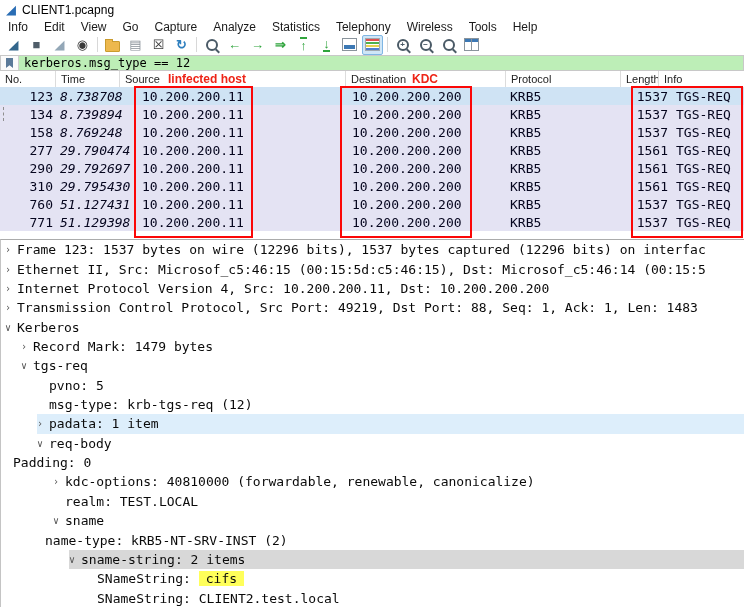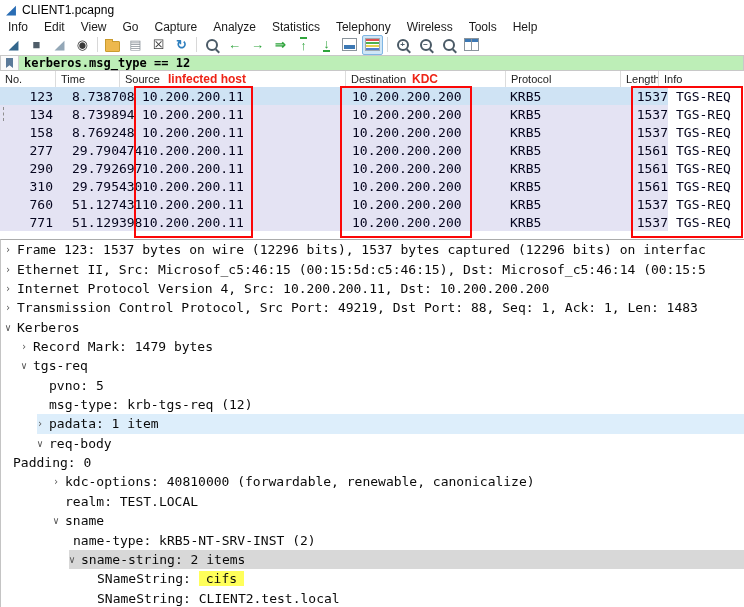--- a/index.html
+++ b/index.html
@@ -29,37 +29,37 @@
   .mag::after{content:"";position:absolute;width:5px;height:2px;background:#4a5a66;transform:rotate(45deg);right:-4px;bottom:-3px;}
   .autoscroll{width:13px;height:11px;border:1px solid #8a949c;background:#fff;position:relative;}
   .autoscroll::after{content:"";position:absolute;left:1px;right:1px;bottom:1px;height:4px;background:#3c78b4;}
   .stripes{width:13px;height:11px;border:1px solid #a0a8b0;
     background:linear-gradient(#e05050 0 2px,#fff 2px 3px,#50b050 3px 5px,#fff 5px 6px,#e8d050 6px 8px,#fff 8px 9px,#5080d0 9px 11px);}
   .tbtn.active{border:1px solid #7fb6e4;background:var(--toolbar-active,#cfe6f7);}
   .cols{width:13px;height:11px;border:1px solid #8a949c;background:#fff;position:relative;}
   .cols::before{content:"";position:absolute;left:0;right:0;top:0;height:3px;background:#3c78b4;}
   .cols::after{content:"";position:absolute;left:6px;top:0;bottom:0;width:1px;background:#8a949c;}
   
-  #filterbar{position:absolute;left:0;top:55px;width:744px;height:16px;display:flex;border:1px solid #c8c8c8;box-sizing:border-box;font-weight:bold;}
+  #filterbar{position:absolute;left:0;top:55px;width:744px;height:16px;display:flex;border:1px solid #c8c8c8;box-sizing:border-box;}
   #filterbar .bkm{width:17px;background:#fbfbfb;display:flex;align-items:center;justify-content:center;border-right:1px solid #d0d0d0;}
   .ribbon{width:7px;height:10px;background:#5b7a99;clip-path:polygon(0 0,100% 0,100% 100%,50% 72%,0 100%);}
   #filterbar .field{flex:1;background:var(--filter-valid-bg,#bdeeb7);display:flex;align-items:center;
     font-family:"DejaVu Sans Mono",monospace;font-size:12px;color:#000;padding-left:5px;}
   
   #plheader{position:absolute;left:0;top:71px;width:616px;height:16px;background:#fff;border-bottom:1px solid #e0e0e0;font-size:11px;color:#222;}
   .hcell{position:absolute;top:0;height:16px;display:flex;align-items:center;padding-left:5px;box-sizing:border-box;border-left:1px solid #dcdcdc;}
   .hcell.first{border-left:none;}
   .annotation{position:absolute;font-size:12px;font-weight:bold;color:var(--annotation-red,#ee2417);}
-  #rows{position:absolute;left:0;top:87px;width:668px;}
+  #rows{position:absolute;left:0;top:87px;width:744px;}
   .prow{position:relative;height:18px;background:var(--row-krb5,#e4e3f3);
         font-family:"DejaVu Sans Mono",monospace;font-size:13px;color:#05051e;}
   .prow.selected{background:var(--row-selected,#cfe3f4);}
   .pcell{position:absolute;top:0;height:18px;display:flex;align-items:center;white-space:pre;}
   .c-no{left:0;width:53px;justify-content:flex-end;}
-  .c-time{left:72px;}
+  .c-time{left:60px;font-style:italic;}
   .c-src{left:142px;}
   .c-dst{left:352px;}
   .c-proto{left:510px;}
   .c-len{left:600px;width:68px;justify-content:flex-end;}
   .c-info{left:676px;}
   .dash-ind{position:absolute;left:3px;top:2px;bottom:2px;border-left:1px dashed #8f8f8f;}
   .redbox{position:absolute;border:2px solid var(--box-red,#fb0707);box-sizing:border-box;pointer-events:none;}
   
   #detail{position:absolute;left:0;top:239px;width:744px;height:368px;background:#fff;
           border-top:1px solid #ababab;border-left:1px solid #c4c4c4;box-sizing:border-box;
@@ -346,21 +346,21 @@
           <span class="arr"></span>
           <span class="dtext">realm: TEST.LOCAL</span>
         </div>
       </div>
     <div class="dline" style="padding-left:52px">
         <div class="lb">
           <span class="arr">∨</span>
           <span class="dtext">sname</span>
         </div>
       </div>
-    <div class="dline" style="padding-left:60px">
+    <div class="dline" style="padding-left:32px">
         <div class="lb">
           <span class="arr"></span>
           <span class="dtext">name-type: kRB5-NT-SRV-INST (2)</span>
         </div>
       </div>
     <div class="dline" style="padding-left:68px">
         <div class="lb hl-gray">
           <span class="arr">∨</span>
           <span class="dtext">sname-string: 2 items</span>
         </div>

